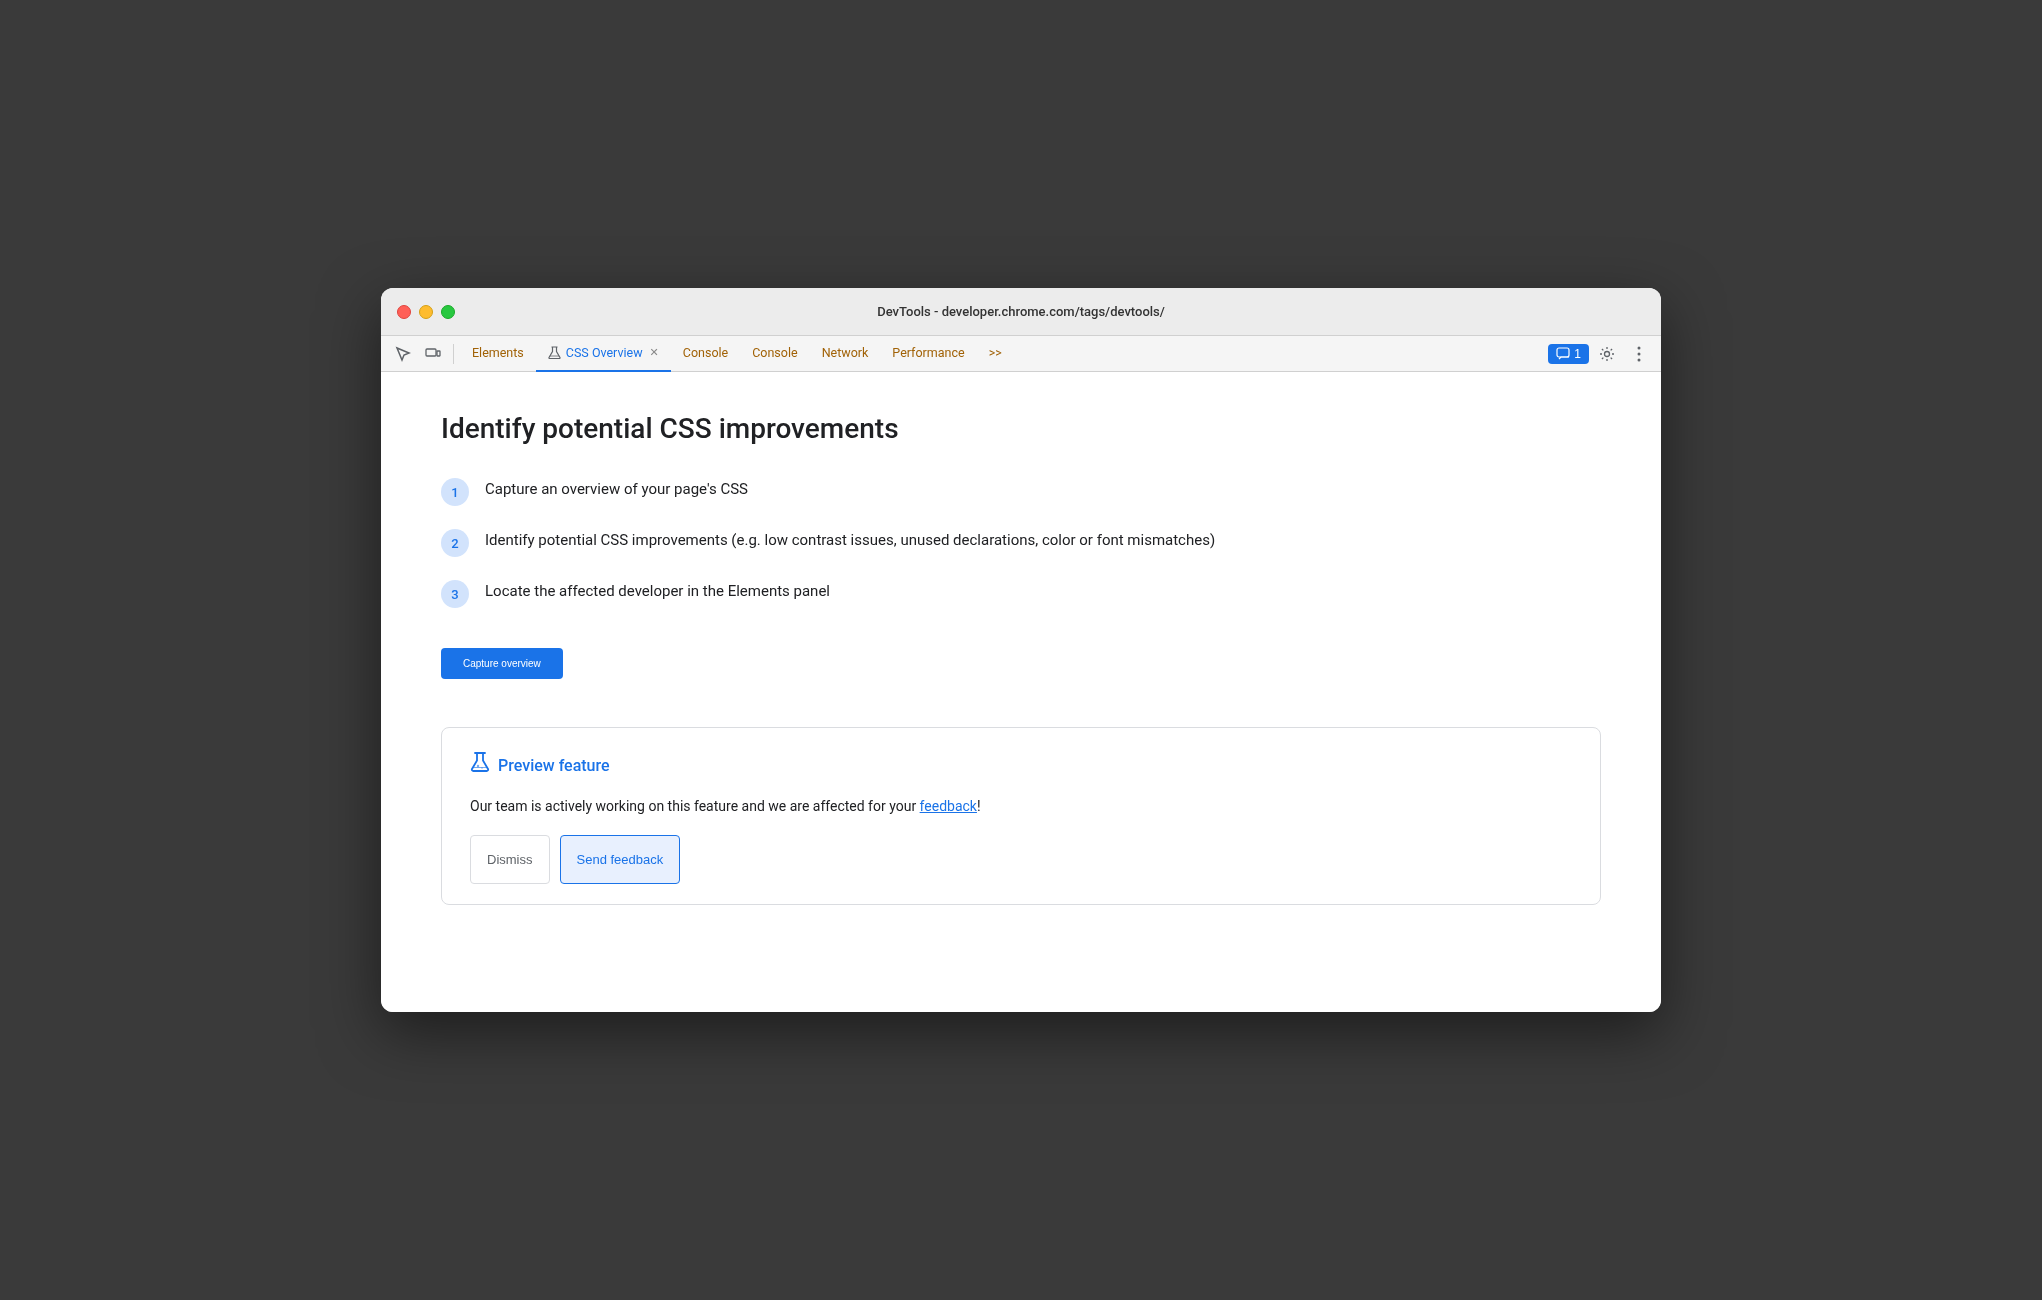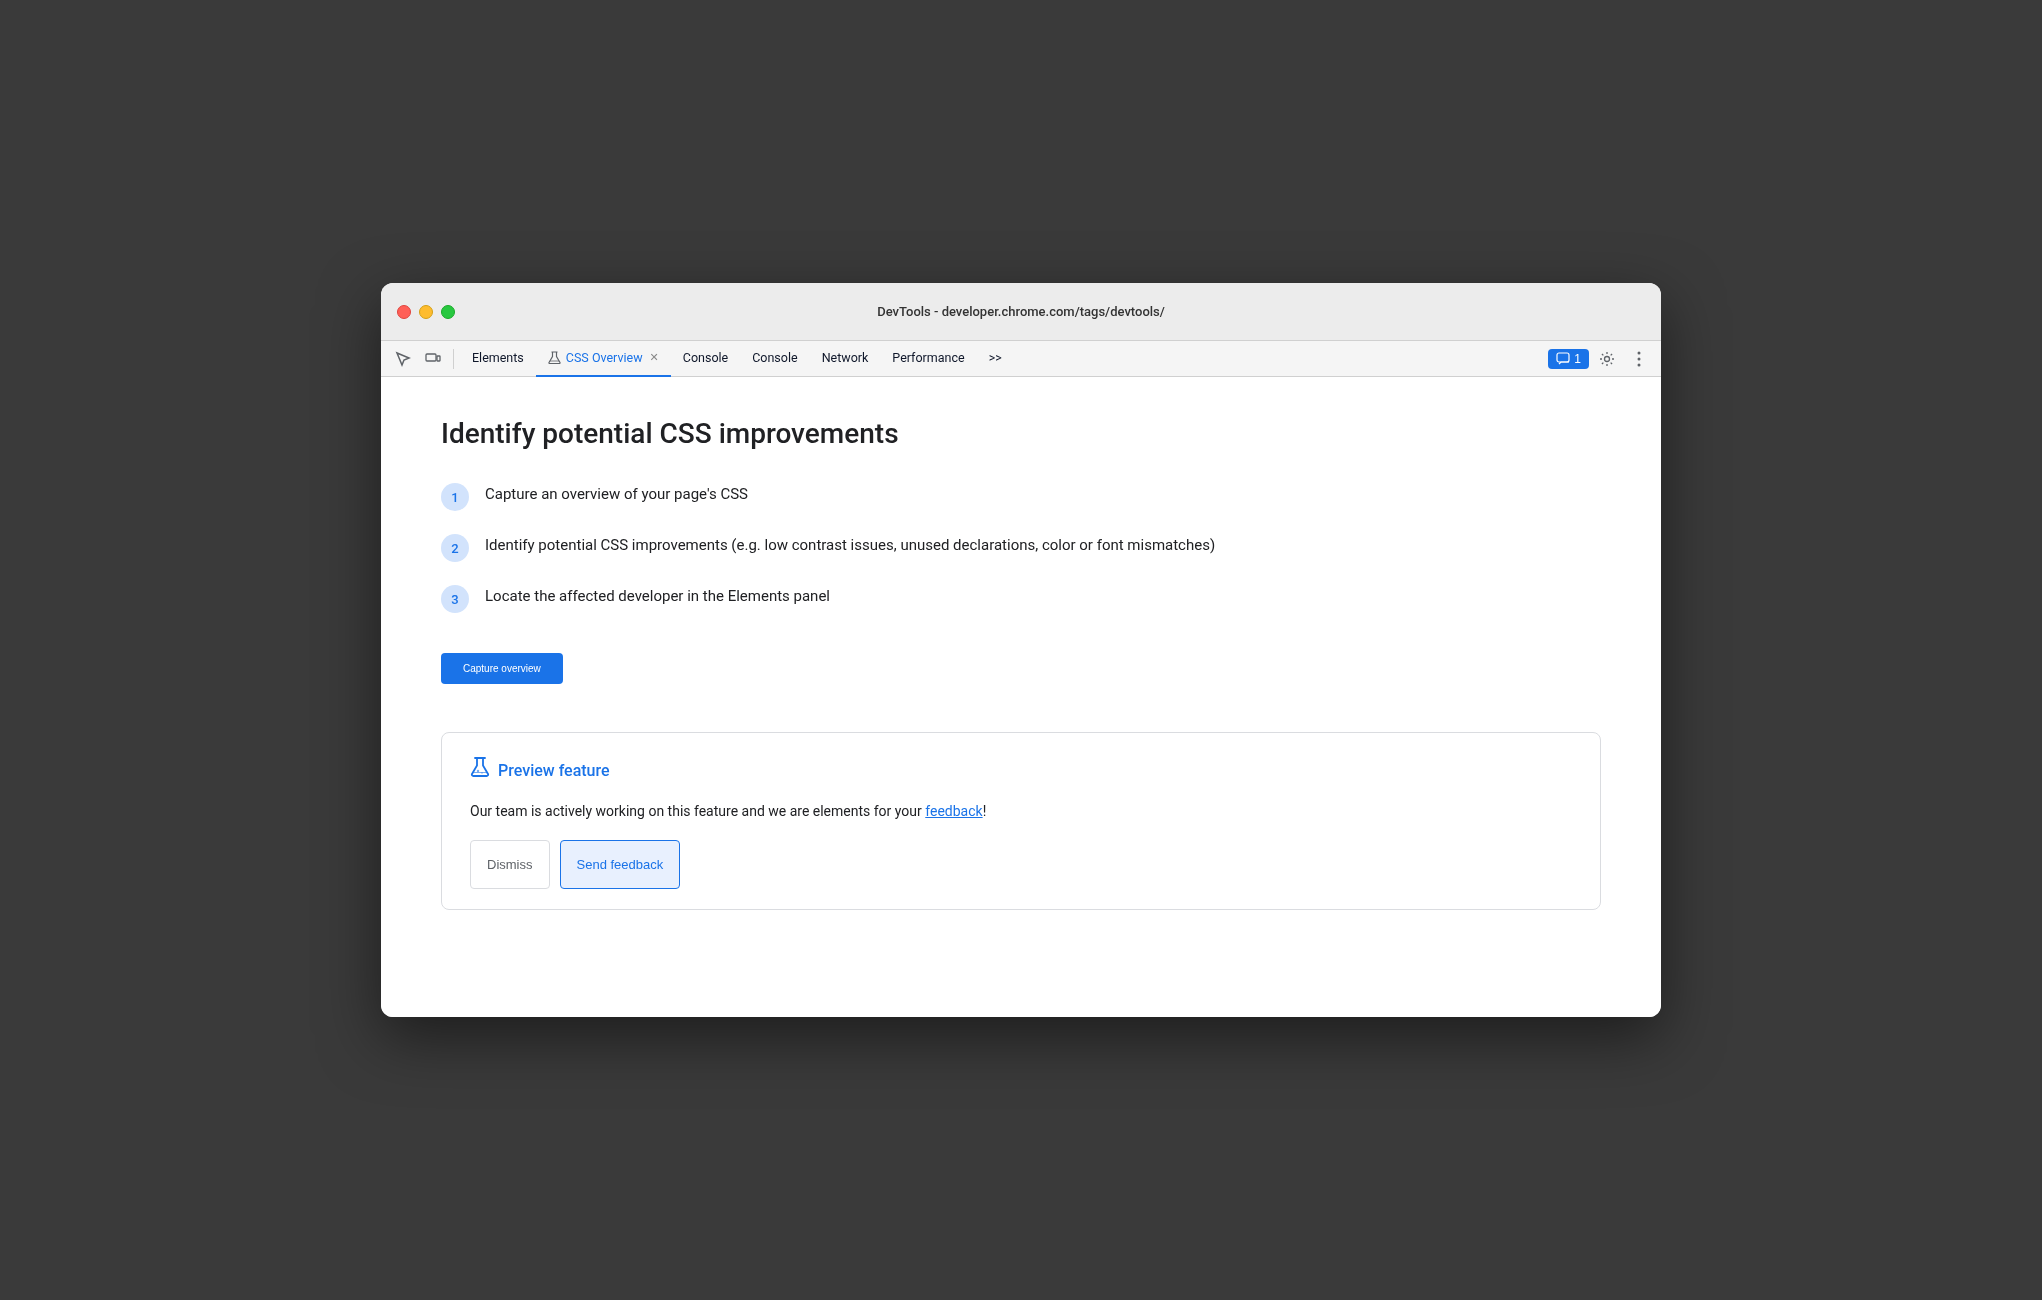--- a/index.html
+++ b/index.html
@@ -17,21 +17,21 @@
       width: 1280px;
       background: #f0f0f0;
       border-radius: 12px;
       box-shadow: 0 20px 60px rgba(0,0,0,0.5);
       overflow: hidden;
     }
 
     
     .titlebar {
       background: #ececec;
-      height: 58px;
+      height: 48px;
       display: flex;
       align-items: center;
       padding: 0 16px;
       border-bottom: 1px solid #d0d0d0;
       position: relative;
     }
 
     .traffic-lights {
       display: flex;
       gap: 8px;
@@ -94,21 +94,21 @@
       align-items: stretch;
       height: 36px;
       flex: 1;
     }
 
     .tab {
       display: flex;
       align-items: center;
       padding: 0 12px;
       font-size: 12.5px;
-      color: #0f172a;
+      color: #a16207;
       cursor: pointer;
       border-bottom: 2px solid transparent;
       white-space: nowrap;
       gap: 5px;
       user-select: none;
     }
     .tab.active {
       color: #1a73e8;
       border-bottom: 2px solid #1a73e8;
     }
@@ -394,21 +394,21 @@
             <path d="M7 1V8.5L2 17C1.5 18 2.2 19 3.3 19H16.7C17.8 19 18.5 18 18 17L13 8.5V1" stroke="#1a73e8" stroke-width="1.8" fill="none" stroke-linecap="round"></path>
             <line x1="5" y1="1" x2="15" y2="1" stroke="#1a73e8" stroke-width="1.8" stroke-linecap="round"></line>
             <path d="M3.5 15.5H16.5" stroke="#1a73e8" stroke-width="1" opacity="0.6"></path>
             <circle cx="8" cy="14" r="1.2" fill="#1a73e8" opacity="0.6"></circle>
             <circle cx="12" cy="16" r="0.8" fill="#1a73e8" opacity="0.5"></circle>
           </svg>
         </span>
         <span class="preview-title">Preview feature</span>
       </div>
       <p class="preview-text">
-        <span>Our team is actively working on this feature and we are elements for your </span><a class="preview-link">feedback</a><span>!</span>
+        <span>Our team is actively working on this feature and we are affected for your </span><a class="preview-link">feedback</a><span>!</span>
       </p>
       <div class="preview-buttons">
         <button class="btn-outline">Dismiss</button>
         <button class="btn-blue-light">Send feedback</button>
       </div>
     </div>
 
   </div>
 </div>
 

